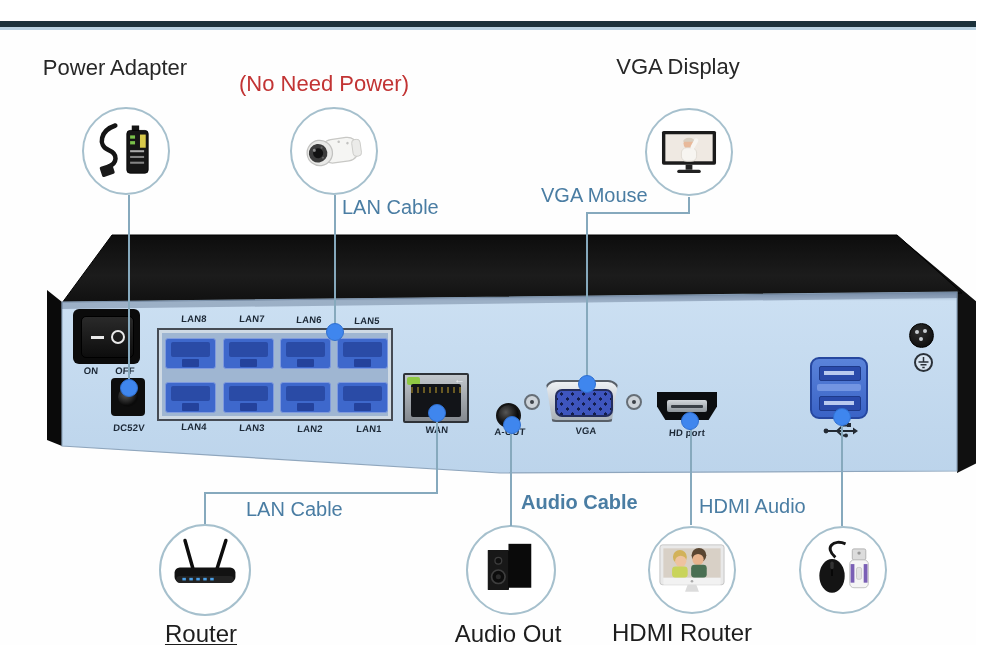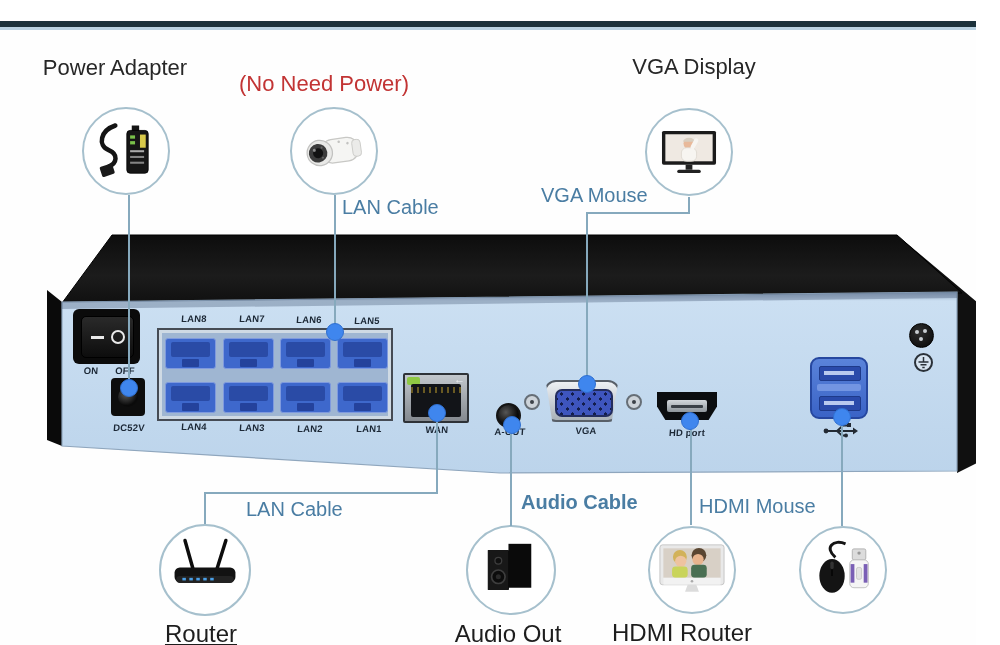--- a/index.html
+++ b/index.html
@@ -126,27 +126,27 @@
     </defs>
     <polygon points="897,214 977,281 977,442 957,452 957,271" fill="#101010"></polygon>
     <polygon points="112,214 897,214 962,272 62,282" fill="url(#tg)" stroke="#000" stroke-width="1"></polygon>
     <polygon points="47,269 62,281 62,425 47,419" fill="#0a0a0a"></polygon>
     <polygon points="62,281 957,271 957,450 500,452 62,425" fill="url(#pg)" stroke="#8fa6bd" stroke-width="1.2"></polygon>
     <polygon points="62,281 957,271 957,277 62,288" fill="rgba(35,55,85,0.28)"></polygon>
   </svg>
 
   <div class="abs title" style="left:10px;top:34px;width:210px;">Power Adapter</div>
   <div class="abs title-red" style="left:209px;top:50px;width:230px;">(No Need Power)</div>
-  <div class="abs title" style="left:594px;top:33px;width:200px;">VGA Display</div>
+  <div class="abs title" style="left:578px;top:33px;width:200px;">VGA Display</div>
 
   <div class="abs cable" style="left:342px;top:175px;">LAN Cable</div>
   <div class="abs cable" style="left:541px;top:163px;">VGA Mouse</div>
   <div class="abs cable" style="left:246px;top:477px;">LAN Cable</div>
   <div class="abs cable" style="left:521px;top:470px;font-weight:bold;">Audio Cable</div>
-  <div class="abs cable" style="left:699px;top:474px;">HDMI Mouse</div>
+  <div class="abs cable" style="left:699px;top:474px;">HDMI Audio</div>
 
   <div class="abs blabel" style="left:126px;top:599px;width:150px;text-decoration:underline;">Router</div>
   <div class="abs blabel" style="left:423px;top:599px;width:170px;">Audio Out</div>
   <div class="abs blabel" style="left:582px;top:598px;width:200px;">HDMI Router</div>
 
   <div class="abs node" style="left:82px;top:86px;width:88px;height:88px;">
     <svg width="74" height="74" viewBox="0 0 90 90">
       <path d="M32,14 C14,20 10,38 24,44 C36,49 34,60 24,64" stroke="#141414" stroke-width="5.5" fill="none" stroke-linecap="round"></path>
       <rect x="14" y="62" width="16" height="13" rx="2" fill="#1a1a1a" transform="rotate(-18 22 68)"></rect>
       <rect x="52" y="14" width="9" height="7" fill="#141414"></rect>

